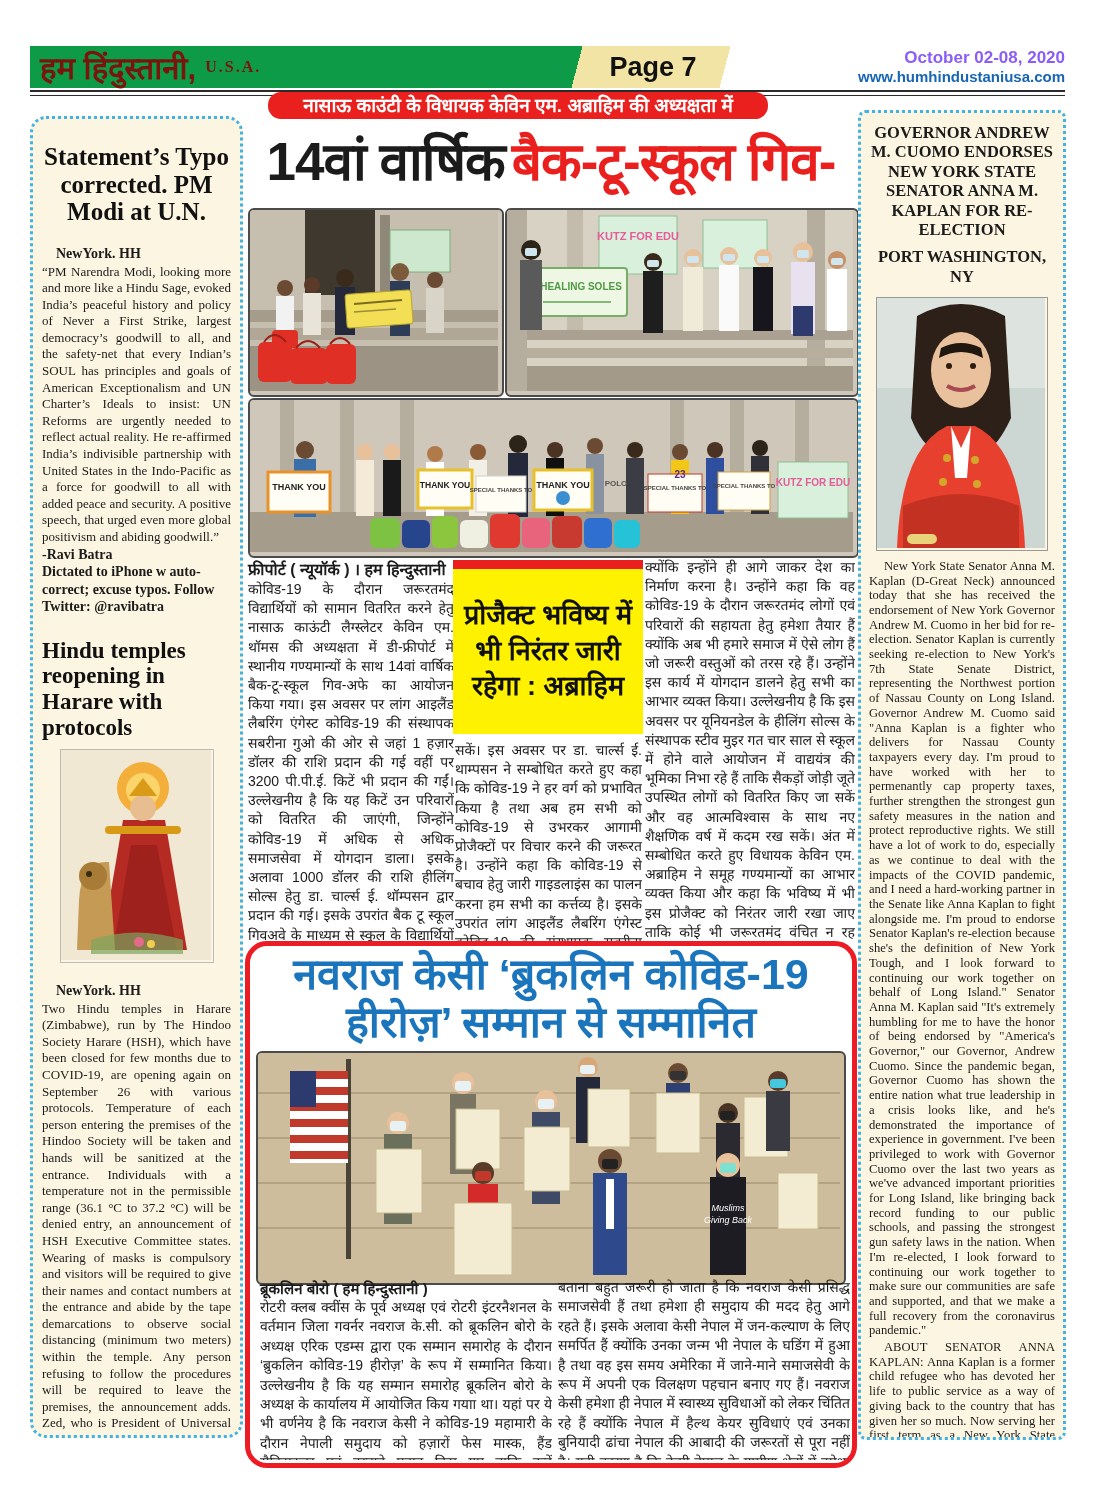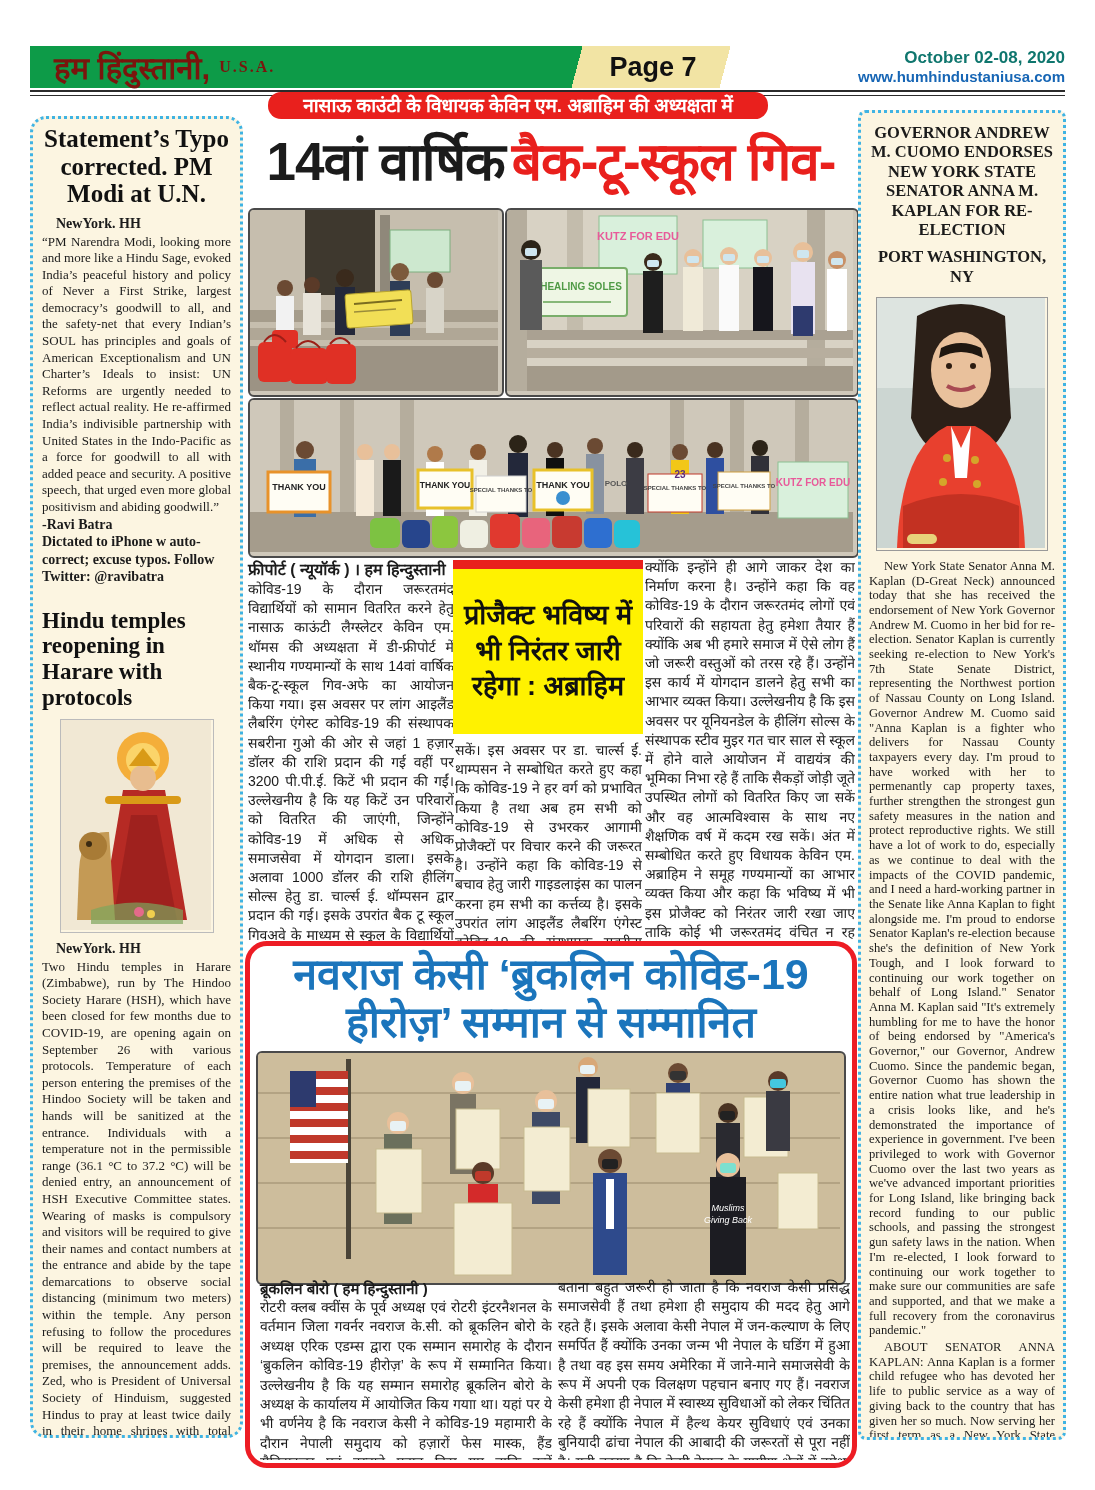--- a/index.html
+++ b/index.html
@@ -2,41 +2,41 @@
 <html><head>
 <meta charset="utf-8">
 <style>
   html,body{margin:0;padding:0;background:#e8e8e8;}
   #page{position:relative;width:1095px;height:1490px;background:#ffffff;margin:0 auto;
         font-family:"Liberation Serif",serif;color:#1b1b1b;overflow:hidden;}
   .hindi{font-family:"Liberation Sans","DejaVu Sans",sans-serif;}
 
   
   #header{position:absolute;left:30px;top:46px;width:1035px;height:42px;display:flex;}
-  #logo-area{background:#0d9b48;width:530px;display:flex;align-items:center;padding-left:24px;box-sizing:border-box;}
+  #logo-area{background:#0d9b48;width:530px;display:flex;align-items:center;padding-left:10px;box-sizing:border-box;}
   #logo-hindi{color:#7a150d;font-weight:bold;font-size:31px;letter-spacing:0;}
   #logo-usa{color:#7a150d;font-weight:bold;font-size:16px;margin-left:9px;letter-spacing:2px;}
   #green-slant{width:34px;background:linear-gradient(105deg,#0d9b48 50%,#f2e4a4 50%);}
   #page-box{background:#f2e4a4;width:118px;display:flex;align-items:center;justify-content:center;
             font-family:"Liberation Sans",sans-serif;font-weight:bold;font-size:27px;color:#111;text-align:center;}
   #page-slant{width:26px;background:linear-gradient(105deg,#f2e4a4 50%,#ffffff 50%);}
   #header-right{flex:1;text-align:right;padding-top:2px;line-height:1.15;}
-  #header-date{color:#0f766e;font-family:"Liberation Sans",sans-serif;font-weight:bold;font-size:17px;}
+  #header-date{color:#8b5cf6;font-family:"Liberation Sans",sans-serif;font-weight:bold;font-size:17px;}
   #header-site{color:#1766b5;font-family:"Liberation Sans",sans-serif;font-weight:bold;font-size:15px;}
   #double-rule{position:absolute;left:30px;top:90px;width:1035px;height:3px;
                border-top:2px solid #2b2b2b;border-bottom:1px solid #2b2b2b;}
 
   
   .side-col{position:absolute;background:#fcf5e1;border:3px dotted #3fb3e3;border-radius:16px;
             box-sizing:border-box;overflow:hidden;}
-  #left-col{left:30px;top:116px;width:213px;height:1322px;padding:6px 9px;}
+  #left-col{left:30px;top:116px;width:213px;height:1322px;padding:24px 9px;}
   #right-col{left:858px;top:110px;width:208px;height:1330px;padding:6px 8px;border-radius:8px;}
   .a-title{font-weight:bold;text-align:center;font-size:25px;line-height:1.1;color:#111;}
   .a-title2{font-weight:bold;text-align:left;font-size:23px;line-height:1.12;color:#111;margin-top:22px;}
-  .a-dateline{font-weight:bold;font-size:14px;margin-top:8px;padding-left:14px;}
+  .a-dateline{font-weight:bold;font-size:14px;margin-top:20px;padding-left:14px;}
   .a-body{font-size:13px;line-height:16.6px;text-align:justify;margin-top:2px;}
   .a-center{font-weight:bold;font-size:14px;text-align:left;line-height:1.25;}
   #deity-wrap{width:152px;height:212px;margin:8px auto 2px auto;border:1px solid #bbb;}
   #rc-head{font-weight:bold;font-size:16.5px;line-height:1.18;text-align:center;margin-top:4px;}
   #rc-sub{font-weight:bold;font-size:16.5px;text-align:center;margin-top:7px;}
   #rc-photo{width:170px;height:252px;margin:10px auto 8px auto;border:1px solid #999;}
   .rc-body{font-size:12.6px;line-height:14.7px;text-align:justify;}
   .indent{text-indent:15px;}
 
   

